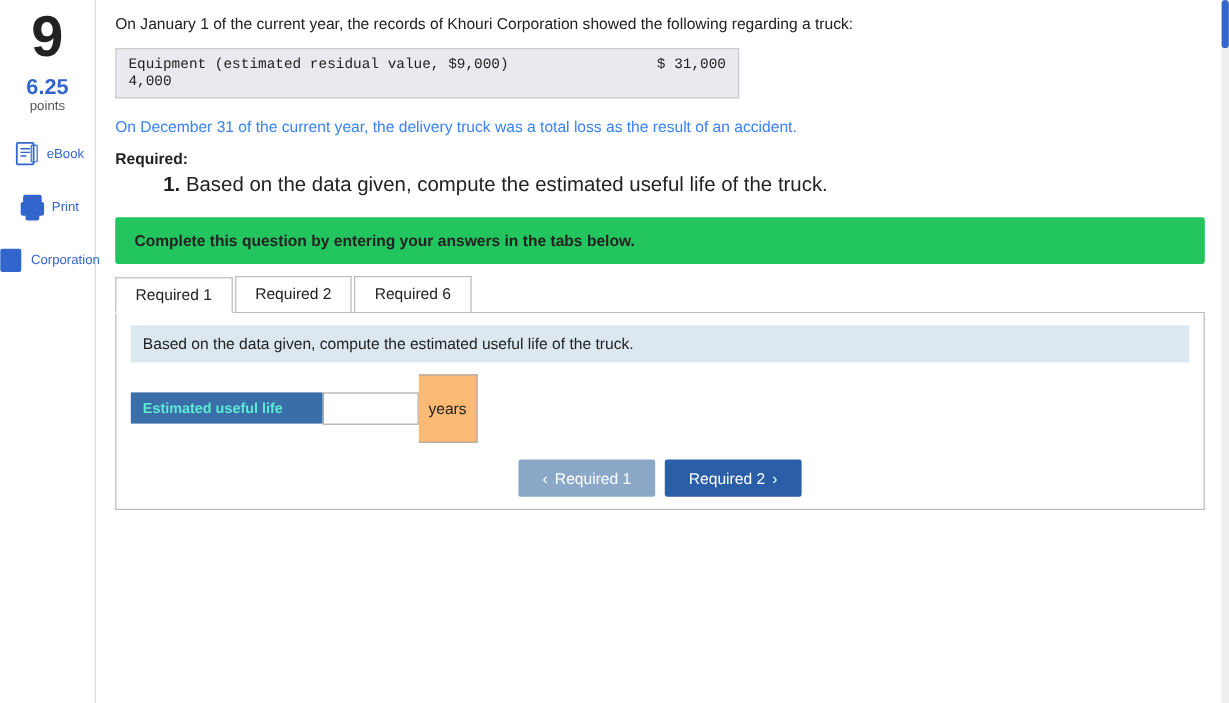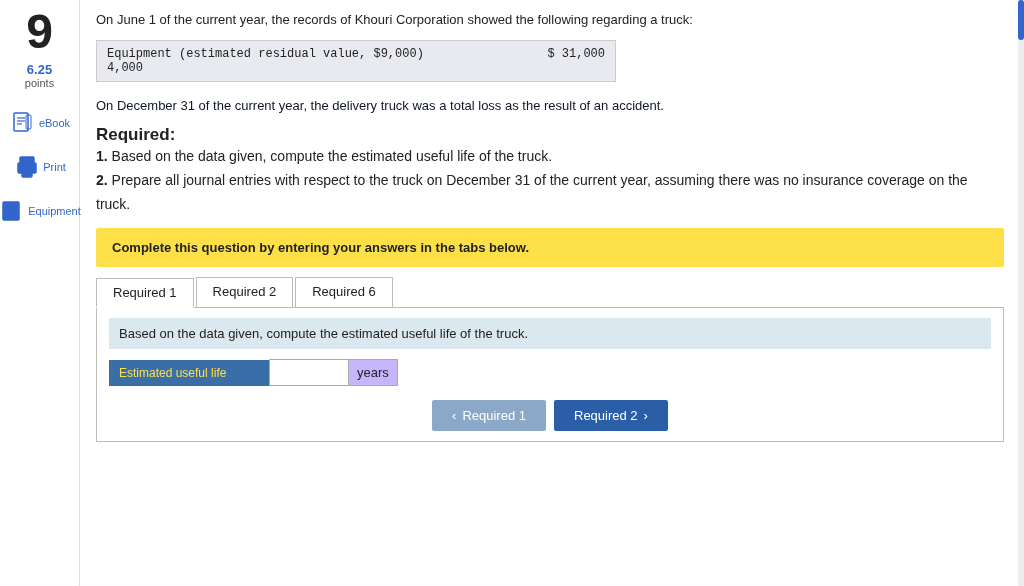--- a/index.html
+++ b/index.html
@@ -17,21 +17,21 @@
       background: #fff;
     }
     .question-number {
       font-size: 48px;
       font-weight: bold;
       color: #222;
       line-height: 1;
       margin-bottom: 6px;
     }
     .points-value {
-      font-size: 13px;
+      font-size: 18px;
       color: #3366cc;
       font-weight: bold;
     }
     .points-label {
       font-size: 11px;
       color: #555;
     }
     .sidebar-nav {
       margin-top: 20px;
       display: flex;
@@ -102,43 +102,44 @@
       font-size: 12px;
       width: 520px;
     }
     .equipment-table-row {
       display: flex;
       justify-content: space-between;
     }
 
     .accident-text {
       font-size: 13px;
-      color: #0f172a;
+      color: #3b82f6;
       margin-bottom: 10px;
       line-height: 1.5;
     }
 
     .required-section {
       margin-bottom: 12px;
     }
     .required-label {
       font-weight: bold;
+      font-size: 13px;
+    }
+    .required-items {
       font-size: 17px;
-    }
-    .required-items {
-      font-size: 14px;
       line-height: 1.7;
+      margin-left: 40px;
     }
     .req-num {
       font-weight: bold;
     }
 
     
     .complete-box {
-      background: #fde047;
+      background: #22c55e;
       padding: 12px 16px;
       margin-bottom: 10px;
       font-weight: bold;
       font-size: 13px;
       color: #222;
       border-radius: 2px;
     }
 
     
     .tabs-container {
@@ -183,38 +184,39 @@
 
     
     .useful-life-row {
       display: flex;
       align-items: center;
       gap: 0;
       margin-bottom: 14px;
     }
     .useful-life-label {
       background: #3a6ea8;
-      color: #fde047;
+      color: #5eead4;
       padding: 6px 10px;
       font-size: 12px;
       min-width: 160px;
+      font-weight: bold;
     }
     .useful-life-input {
       border: 1px solid #aaa;
       padding: 5px 8px;
       width: 80px;
       font-size: 13px;
       outline: none;
     }
     .useful-life-unit {
       border: 1px solid #aaa;
       border-left: none;
-      padding: 5px 8px;
-      font-size: 13px;
-      background: #c4b5fd;
+      padding: 20px 8px;
+      font-size: 13px;
+      background: #fdba74;
       color: #222;
     }
 
     
     .nav-buttons {
       display: flex;
       gap: 8px;
       justify-content: center;
       margin-top: 4px;
     }
@@ -280,51 +282,47 @@
 
     <div class="sidebar-nav-item">
       <div class="icon-box">
         <svg width="24" height="24" viewBox="0 0 24 24" fill="none" stroke="#3366cc" stroke-width="1.5">
           <rect x="3" y="3" width="16" height="18" rx="1"></rect>
           <line x1="7" y1="8" x2="15" y2="8"></line>
           <line x1="7" y1="12" x2="15" y2="12"></line>
           <line x1="7" y1="16" x2="11" y2="16"></line>
         </svg>
       </div>
-      <span>Equipment</span>
+      <span>Corporation</span>
     </div>
   </div>
 </div>
 
 <div class="main-content">
 
-  <p class="intro-text">On June 1 of the current year, the records of Khouri Corporation showed the following regarding a truck:</p>
+  <p class="intro-text">On January 1 of the current year, the records of Khouri Corporation showed the following regarding a truck:</p>
 
   <div class="equipment-table">
     <div class="equipment-table-row">
       <span>Equipment (estimated residual value, $9,000)</span>
       <span>$ 31,000</span>
     </div>
     <div class="equipment-table-row">
       <span>4,000</span>
     </div>
   </div>
 
   <p class="accident-text">On December 31 of the current year, the delivery truck was a total loss as the result of an accident.</p>
 
   <div class="required-section">
     <span class="required-label">Required:</span>
     <div class="required-items">
       <div>
         <span class="req-num">1.</span>
         <span> Based on the data given, compute the estimated useful life of the truck.</span>
-      </div>
-      <div>
-        <span class="req-num">2.</span>
-        <span> Prepare all journal entries with respect to the truck on December 31 of the current year, assuming there was no insurance coverage on the truck.</span>
       </div>
     </div>
   </div>
 
   <div class="complete-box">
     <span>Complete this question by entering your answers in the tabs below.</span>
   </div>
 
   <div class="tabs-container">
     <div class="tab active">

